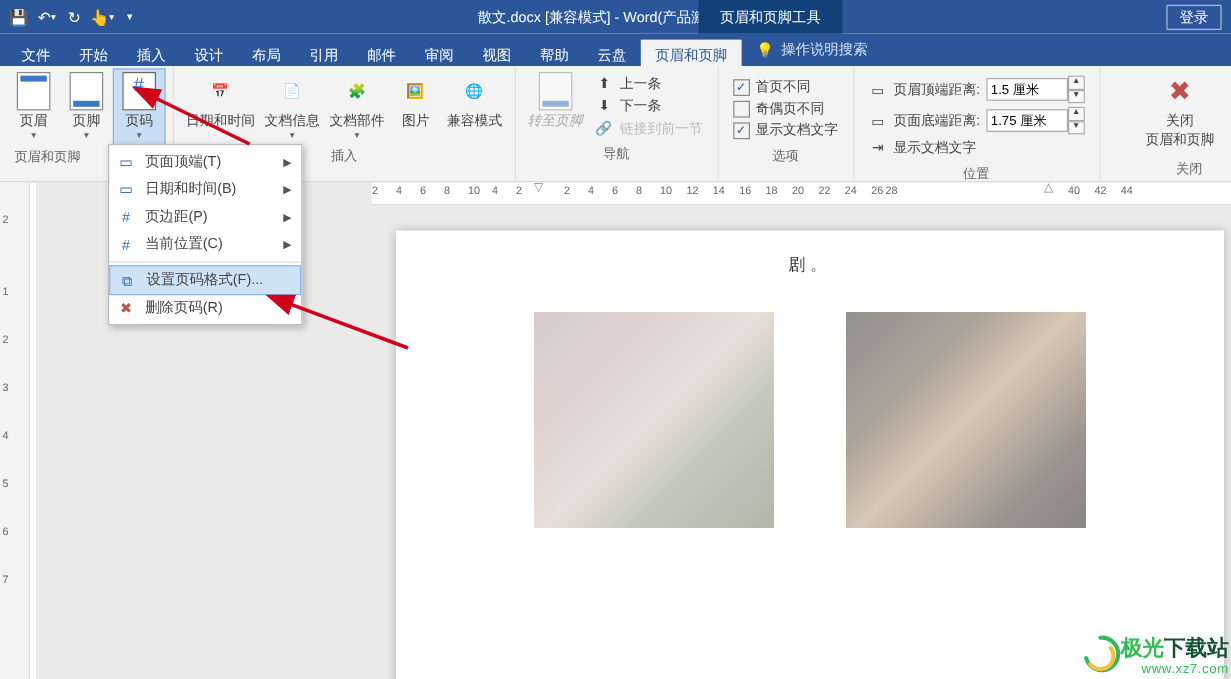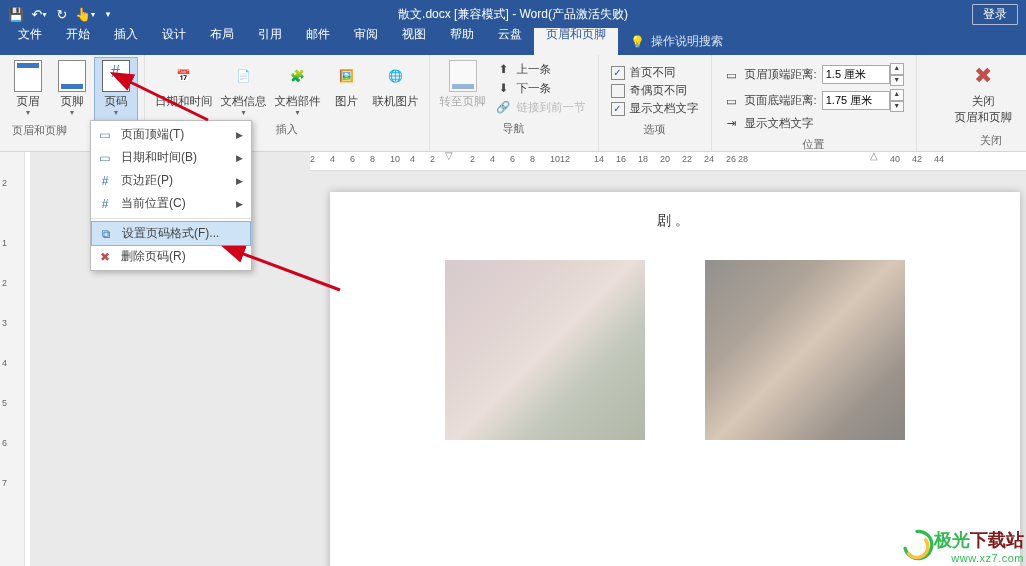--- a/index.html
+++ b/index.html
@@ -3,21 +3,21 @@
 <meta charset="utf-8">
 <style>
   html,body{margin:0;padding:0;width:1026px;height:566px;font-family:"Microsoft YaHei","Segoe UI",sans-serif;font-size:12px;overflow:hidden;background:#fff;color:#444;}
   .titlebar{height:28px;background:#2b579a;color:#fff;display:flex;align-items:center;position:relative;}
   .ql{display:flex;align-items:center;gap:7px;padding-left:8px;}
   .ql .qi{width:16px;height:16px;display:flex;align-items:center;justify-content:center;font-size:13px;color:#fff;cursor:pointer;}
   .title-center{position:absolute;left:0;right:0;text-align:center;pointer-events:none;font-size:12px;}
   .title-right{position:absolute;right:8px;top:4px;font-size:12px;border:1px solid rgba(255,255,255,.6);padding:1px 10px;border-radius:1px;cursor:pointer;}
   .tooltab{position:absolute;left:582px;top:0;height:28px;display:flex;align-items:center;background:#124078;padding:0 18px;}
   .menubar{height:27px;background:#2b579a;color:#fff;display:flex;align-items:flex-end;padding-left:6px;}
-  .menubar .tab{padding:5px 12px 12px;cursor:pointer;font-size:12px;}
+  .menubar .tab{padding:5px 12px 0;cursor:pointer;font-size:12px;}
   .menubar .tab.active{background:#f3f3f3;color:#2b579a;}
   .menubar .tell{padding:5px 12px;display:flex;align-items:center;gap:6px;color:#d8e3f3;}
   .ribbon{height:96px;background:#f3f3f3;border-bottom:1px solid #d4d4d4;display:flex;align-items:stretch;position:relative;}
   .rgroup{display:flex;flex-direction:column;align-items:center;border-right:1px solid #e1e1e1;padding:2px 6px 0;}
   .rgroup .row{display:flex;align-items:flex-start;}
   .vbtn{display:flex;flex-direction:column;align-items:center;justify-content:flex-start;padding:3px 4px 0;min-width:36px;cursor:pointer;text-align:center;line-height:14px;}
   .vbtn.sel{background:#c9def5;border:1px solid #8ab4e6;padding:2px 3px 0;}
   .vbtn .ic{width:32px;height:32px;display:flex;align-items:center;justify-content:center;}
   .vbtn .lb{font-size:11.5px;margin-top:2px;}
   .vbtn .dd{font-size:8px;color:#666;margin-top:-2px;}
@@ -56,39 +56,42 @@
   .imgs{display:flex;gap:60px;justify-content:center;margin-top:30px;}
   .img-ph{width:200px;height:180px;background:linear-gradient(135deg,#b79fa1 0%,#c7b0ad 30%,#d7c3b9 50%,#8f9a82 70%,#6f7d5f 100%);opacity:.55;}
   .img-ph.ph2{background:linear-gradient(135deg,#3a3530 0%,#6b5844 30%,#b89a7a 50%,#4a3a2d 80%,#2a241e 100%);}
   
   .arrow{position:absolute;z-index:300;pointer-events:none;}
   .arrow svg{overflow:visible;}
   
   .wm{position:absolute;right:2px;bottom:2px;z-index:400;text-align:right;pointer-events:none;}
   .wm .l1{font-size:18px;font-weight:700;}
   .wm .l1 .a1{color:#33ba53;}
-  .wm .l1 .a2{color:#7f1d1d;}
+  .wm .l1 .a2{color:#14532d;}
   .wm .l2{font-size:11px;color:#33ba53;letter-spacing:.5px;}
   .wm .swirl{position:absolute;left:-34px;bottom:2px;width:34px;height:34px;}
 </style>
 </head>
 <body>
 
 <div class="titlebar">
   <div class="ql">
     <span class="qi">💾</span>
     <span class="qi">↶<span style="font-size:8px;">▾</span></span>
     <span class="qi">↻</span>
     <span class="qi">👆<span style="font-size:8px;">▾</span></span>
     <span class="qi" style="font-size:9px;">▾</span>
   </div>
   <div class="title-center">
     <span>散文.docx</span>
     <span>[兼容模式]</span>
     <span>- Word(产品激活失败)</span>
+  </div>
+  <div class="tooltab">
+    <span>页眉和页脚工具</span>
   </div>
   <div class="title-right">
     <span>登录</span>
   </div>
 </div>
 
 <div class="menubar">
   <div class="tab">文件</div>
   <div class="tab">开始</div>
   <div class="tab">插入</div>
@@ -153,29 +156,29 @@
         <div class="ic">🧩</div>
         <div class="lb">文档部件</div>
         <div class="dd">▾</div>
       </div>
       <div class="vbtn">
         <div class="ic">🖼️</div>
         <div class="lb">图片</div>
       </div>
       <div class="vbtn">
         <div class="ic">🌐</div>
-        <div class="lb">联机图片</div>
+        <div class="lb">兼容模式</div>
       </div>
     </div>
     <div class="lbgrp">插入</div>
   </div>
 
   <div class="rgroup">
     <div class="row">
-      <div class="vbtn" style="color:#aaa;">
+      <div class="vbtn" style="color:#aaa;font-style:italic;">
         <div class="ic">
             <div class="page-icon bot" style="opacity:.5;"></div>
           </div>
         <div class="lb">转至页脚</div>
       </div>
       <div class="smallcol">
         <div class="smallrow">
             <span class="ic">⬆</span>
             <span>上一条</span>
           </div>
@@ -303,21 +306,21 @@
         <span class="ht" style="left:60px">8</span>
         <span class="ht" style="left:80px">10</span>
         <span class="ht" style="left:100px">4</span>
         <span class="ht" style="left:120px">2</span>
       <span class="mk" style="left:135px">▽</span>
       <span class="ht" style="left:160px">2</span>
         <span class="ht" style="left:180px">4</span>
         <span class="ht" style="left:200px">6</span>
         <span class="ht" style="left:220px">8</span>
         <span class="ht" style="left:240px">10</span>
-        <span class="ht" style="left:250px">12</span>
+        <span class="ht" style="left:262px">12</span>
         <span class="ht" style="left:284px">14</span>
         <span class="ht" style="left:306px">16</span>
         <span class="ht" style="left:328px">18</span>
         <span class="ht" style="left:350px">20</span>
         <span class="ht" style="left:372px">22</span>
         <span class="ht" style="left:394px">24</span>
         <span class="ht" style="left:416px">26</span>
         <span class="ht" style="left:428px">28</span>
       <span class="mk" style="left:560px">△</span>
       <span class="ht" style="left:580px">40</span>

